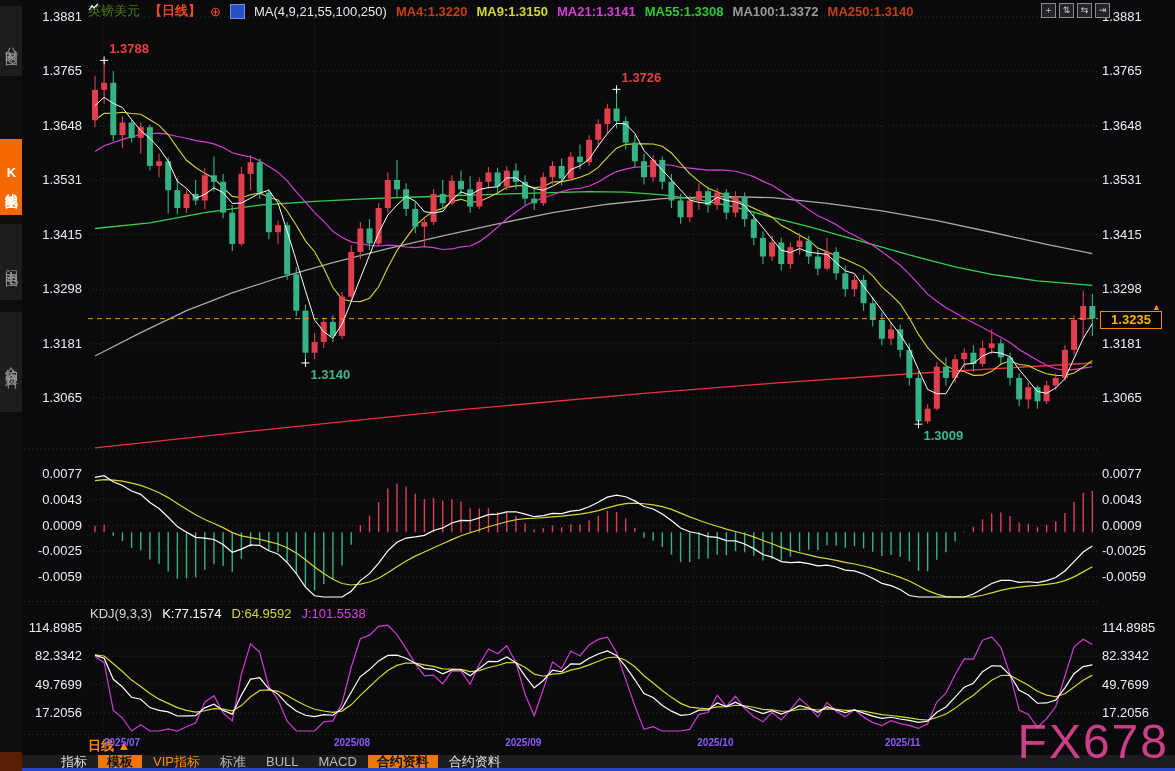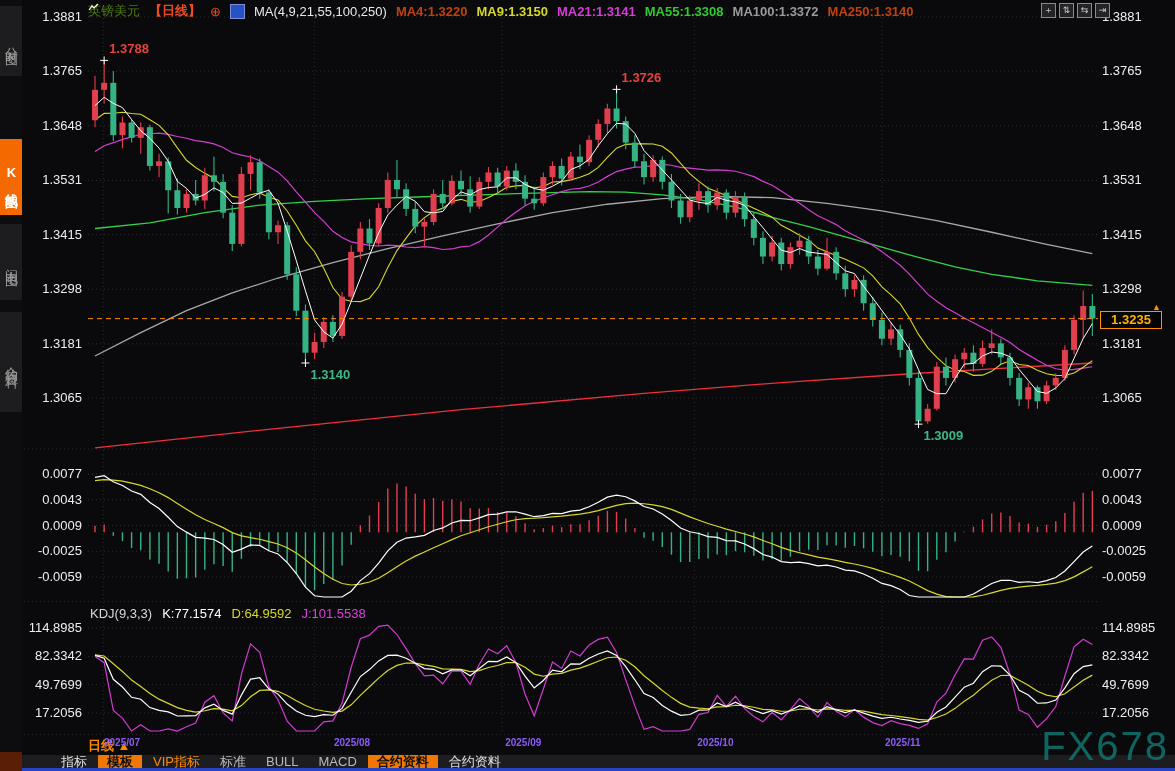--- a/index.html
+++ b/index.html
@@ -40,21 +40,21 @@
   .pbtn{position:absolute;left:88px;top:2px;color:#ff8a00;font-size:13px;font-weight:bold;cursor:pointer;}
   .dlab{position:absolute;top:2px;color:#8b5cf6;font-size:10px;font-weight:bold;}
   .tabs{position:absolute;left:22px;top:755px;width:1153px;height:14px;background:#1d1d1f;display:flex;
         align-items:center;gap:2px;padding-left:30px;z-index:6;}
   .tab{font-size:13px;color:#e0e0e0;padding:0 9px;height:14px;line-height:14px;cursor:pointer;}
   .tab.dim{color:#b9b9b9;}
   .tab.orangebg{background:#f07800;color:#101010;font-weight:bold;}
   .tab.orangetx{color:#ff8a00;}
   .corner{position:absolute;left:0;top:752px;width:22px;height:19px;background:#5a1e05;z-index:6;}
   .bluebar{position:absolute;left:22px;top:768px;width:1153px;height:3px;background:#2743c7;z-index:6;}
-  .wm{position:absolute;right:6px;bottom:2px;font-size:40px;color:#0f766e;opacity:.85;letter-spacing:2px;z-index:8;}
+  .wm{position:absolute;right:6px;bottom:2px;font-size:48px;color:#ec4899;opacity:.85;letter-spacing:2px;z-index:8;}
   svg{position:absolute;left:0;top:0;z-index:2;}
 </style>
 </head>
 <body>
 
 <div class="stage">
 
   <div class="sidebar">
     <div class="side-item" style="top:6px;height:70px;">分时图</div>
     <div class="side-item active" style="top:139px;height:76px;">K线图</div>

